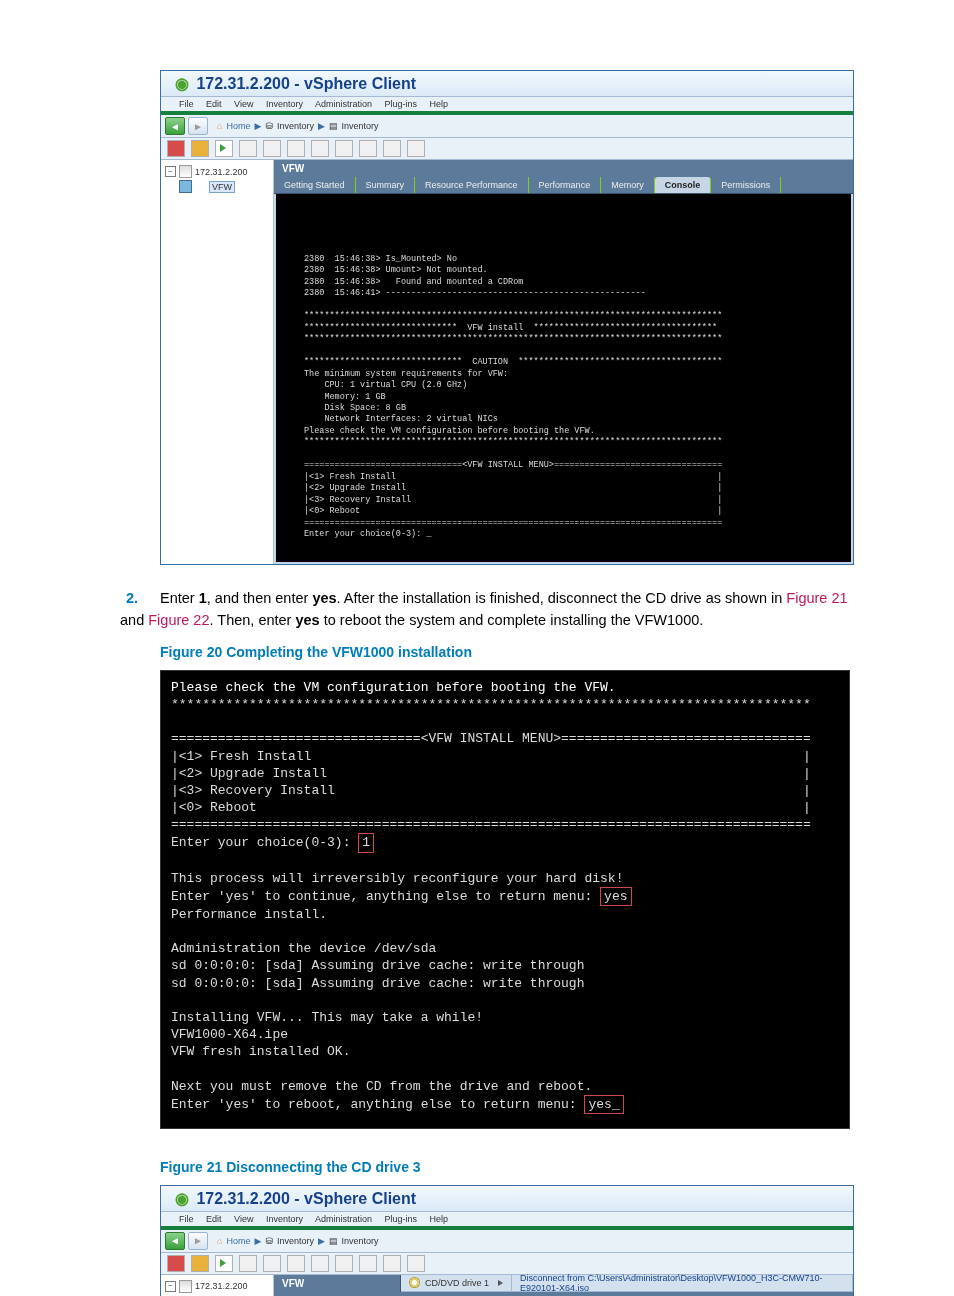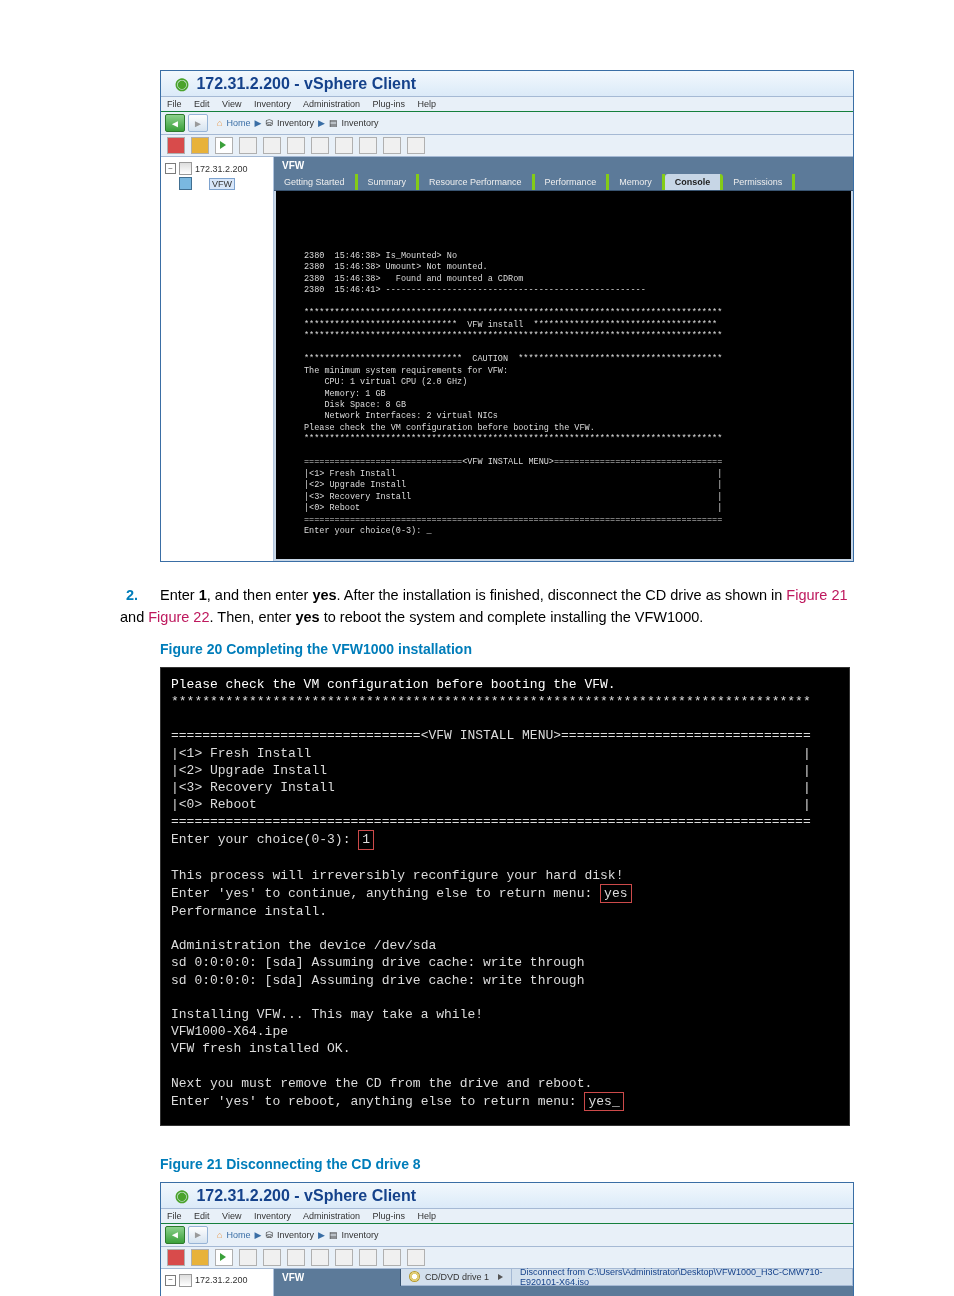--- a/index.html
+++ b/index.html
@@ -54,23 +54,23 @@
     background: linear-gradient(#f2f8fd, #dbeaf8);
     color: #15428b;
     font-weight: bold;
     padding: 3px 14px;
     border-bottom: 1px solid #a5b9d4;
     font-size: 16px;
   }
   .titlebar .sphere-icon { color:#4aa32b; margin-right:3px; }
   .menubar {
     background: #e8f0f8;
-    padding: 2px 6px;
+    padding: 2px 18px;
     color: #333;
-    border-bottom: 1px solid #15803d;
+    border-bottom: 4px solid #15803d;
   }
   .menubar span { margin-right: 10px; }
   .navrow {
     display:flex;
     align-items:center;
     background:#e8f0f8;
     border-bottom:1px solid #a5b9d4;
     padding:2px 4px;
   }
   .navbtn {
@@ -107,21 +107,21 @@
   .srv-icon{ width:11px;height:11px; background:linear-gradient(#ddd,#fff); border:1px solid #999;}
   .vm-icon { width:11px;height:11px; background:#7ab8e0; border:1px solid #416f91;}
 
   .rpanel { flex:1; display:flex; flex-direction:column; background:#5c7a99;}
   .rtitle { background:#5c7a99; color:#fff; font-weight:bold; font-size:10px; padding:3px 8px;}
   .tabs {
     display:flex; background:#5c7a99; font-size:9px; color:#eee;
     border-bottom:1px solid #395471;
   }
   .tab {
-    padding:3px 10px; border-right:3px solid #84cc16; cursor:default;text-align:right;
+    padding:3px 10px; border-right:1px solid #84cc16; cursor:default;text-align:right;
   }
   .tab.active { background:#c7d6e6; color:#222; font-weight:bold; border-top-left-radius:3px; border-top-right-radius:3px;}
   .console {
     flex:1; background:#000; color:#dcdcdc; font-family:"Courier New", monospace; font-size:8.5px; line-height:1.35;
     padding:14px 14px 14px 28px; white-space:pre; overflow:hidden; border:2px solid #c7d6e6; border-top:none;
   }
 
   
   .fig20 {
     width:690px; margin-left:40px; background:#000; color:#dcdcdc;
@@ -280,21 +280,21 @@
 <span>sd 0:0:0:0: [sda] Assuming drive cache: write through</span>
 
 <span>Installing VFW... This may take a while!</span>
 <span>VFW1000-X64.ipe</span>
 <span>VFW fresh installed OK.</span>
 
 <span>Next you must remove the CD from the drive and reboot.</span>
 <span>Enter 'yes' to reboot, anything else to return menu:</span> <span class="box">yes_</span>
 </div>
 
-  <div class="fig-caption" style="margin-top:30px">Figure 21 Disconnecting the CD drive 8</div>
+  <div class="fig-caption" style="margin-top:30px">Figure 21 Disconnecting the CD drive 3</div>
 
   <div class="fig21">
     <div class="titlebar">
       <span class="sphere-icon">◉</span>
       <span>172.31.2.200 - vSphere Client</span>
     </div>
     <div class="menubar">
       <span>File</span>
       <span>Edit</span>
       <span>View</span>

